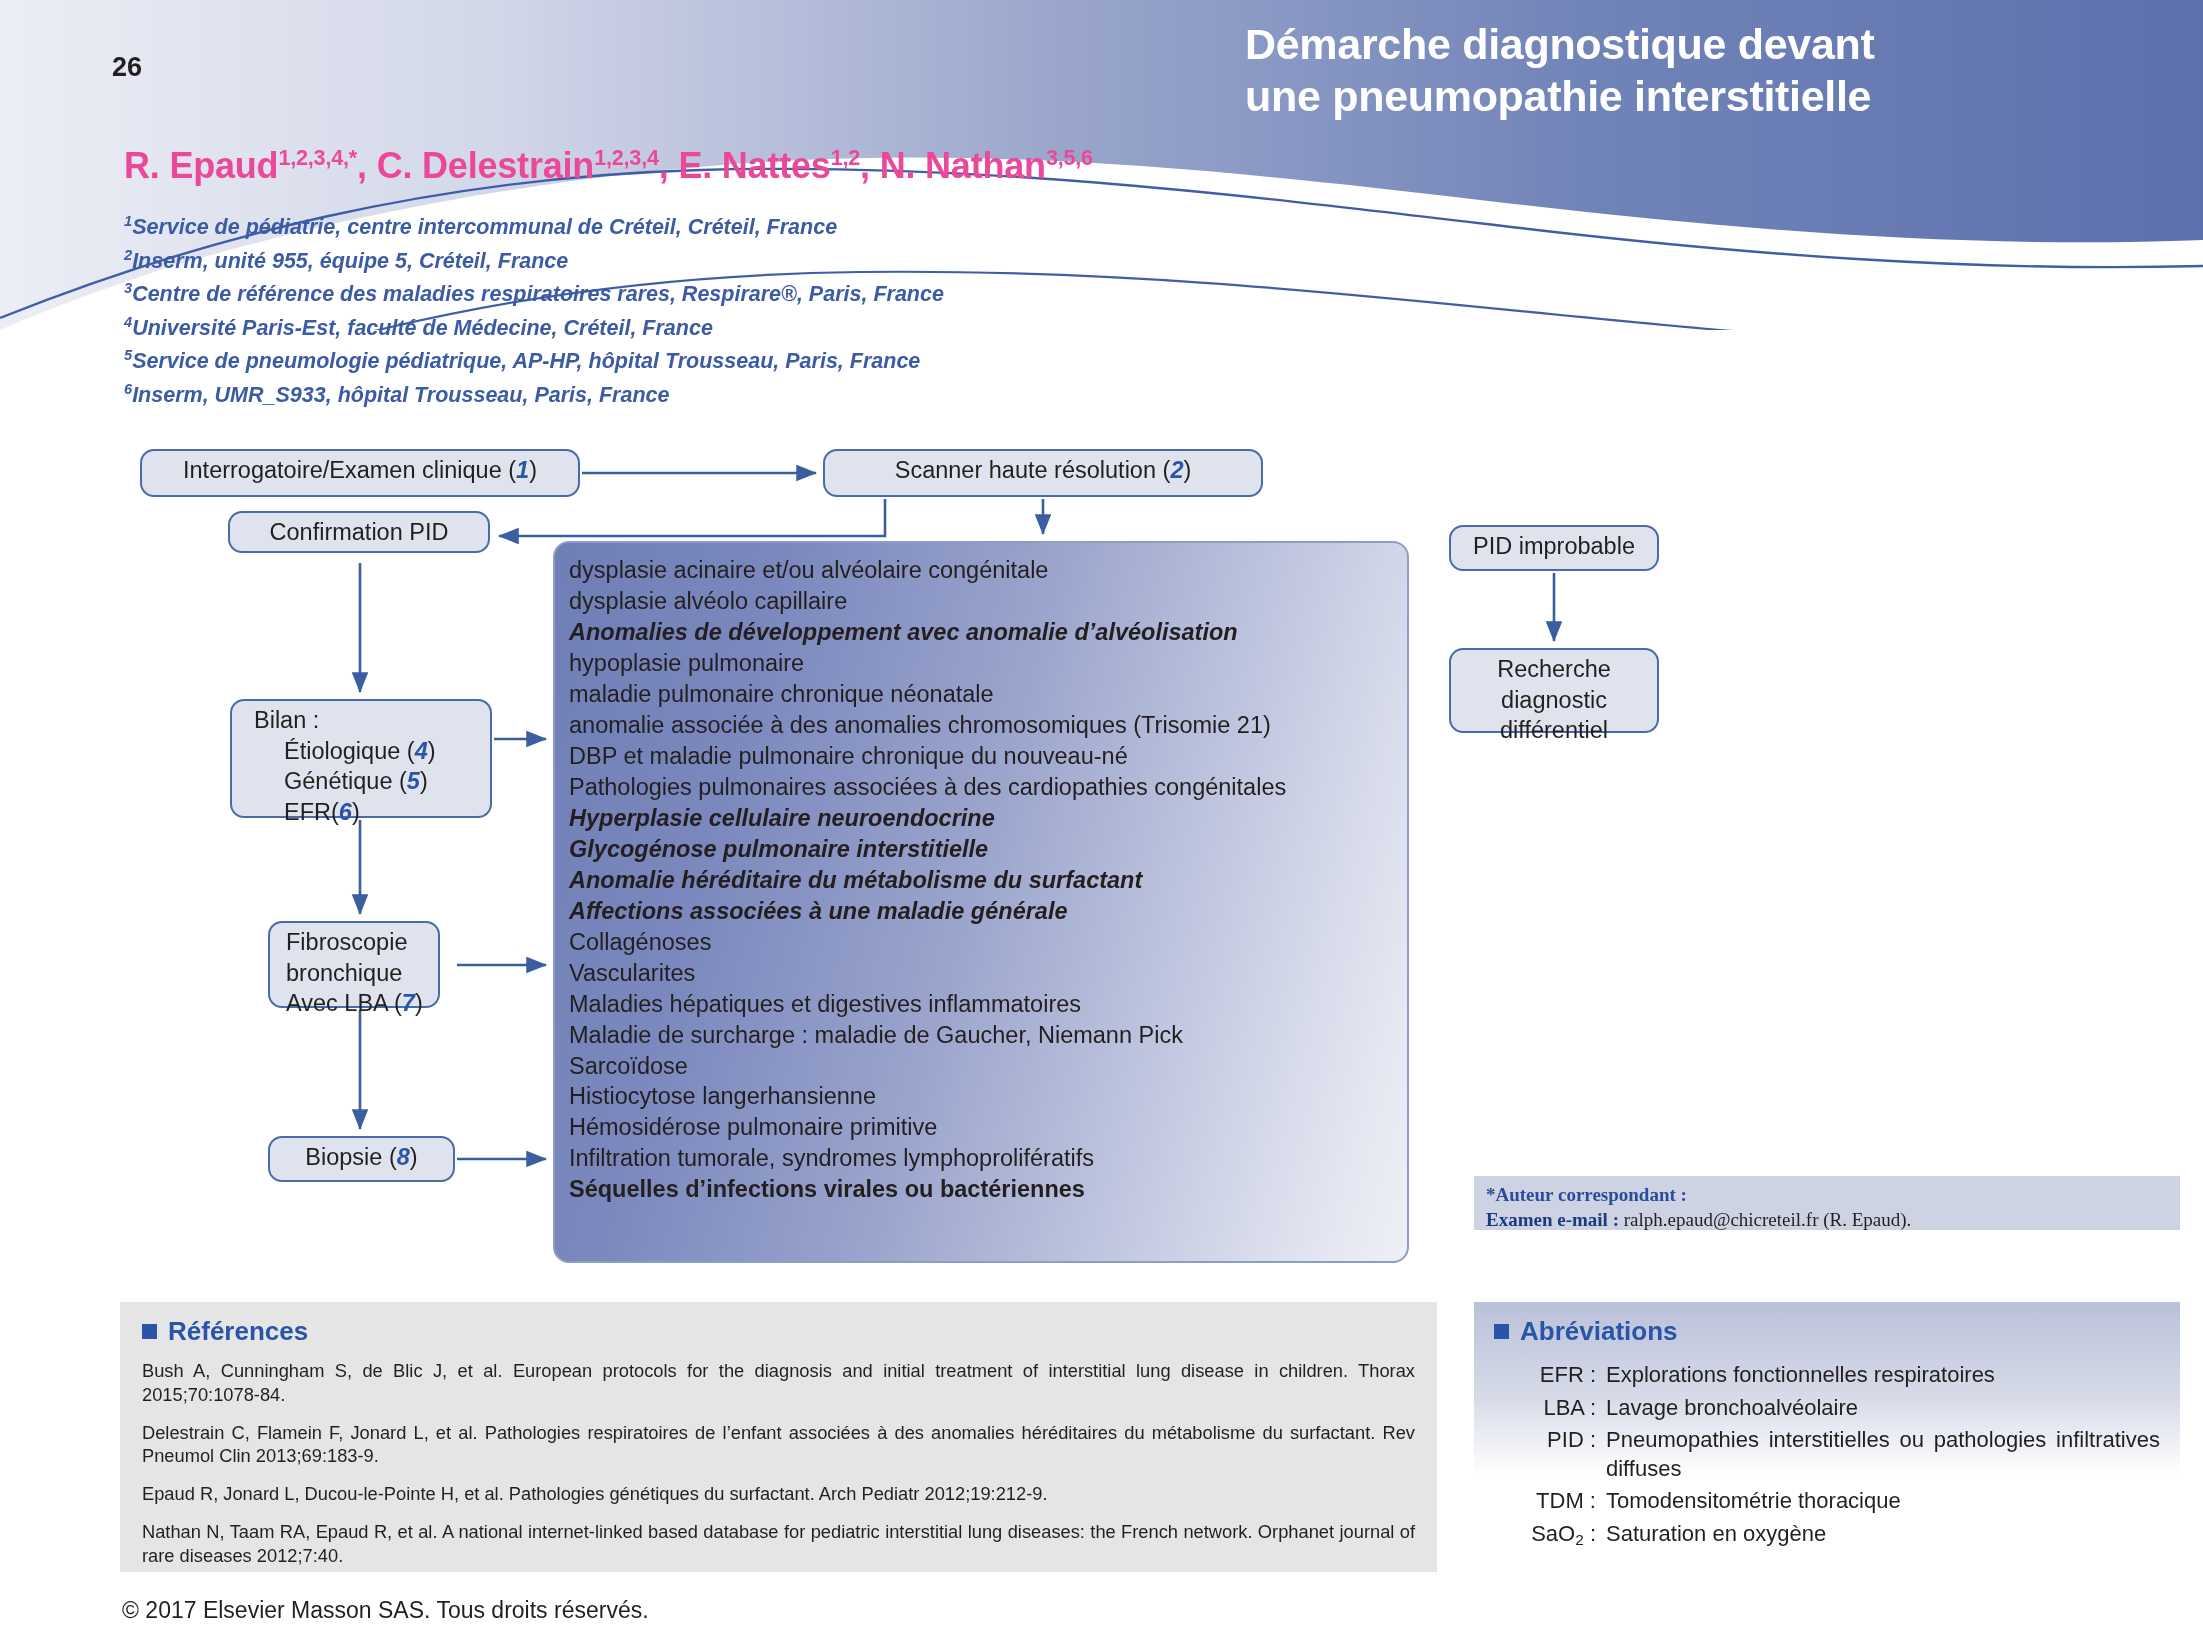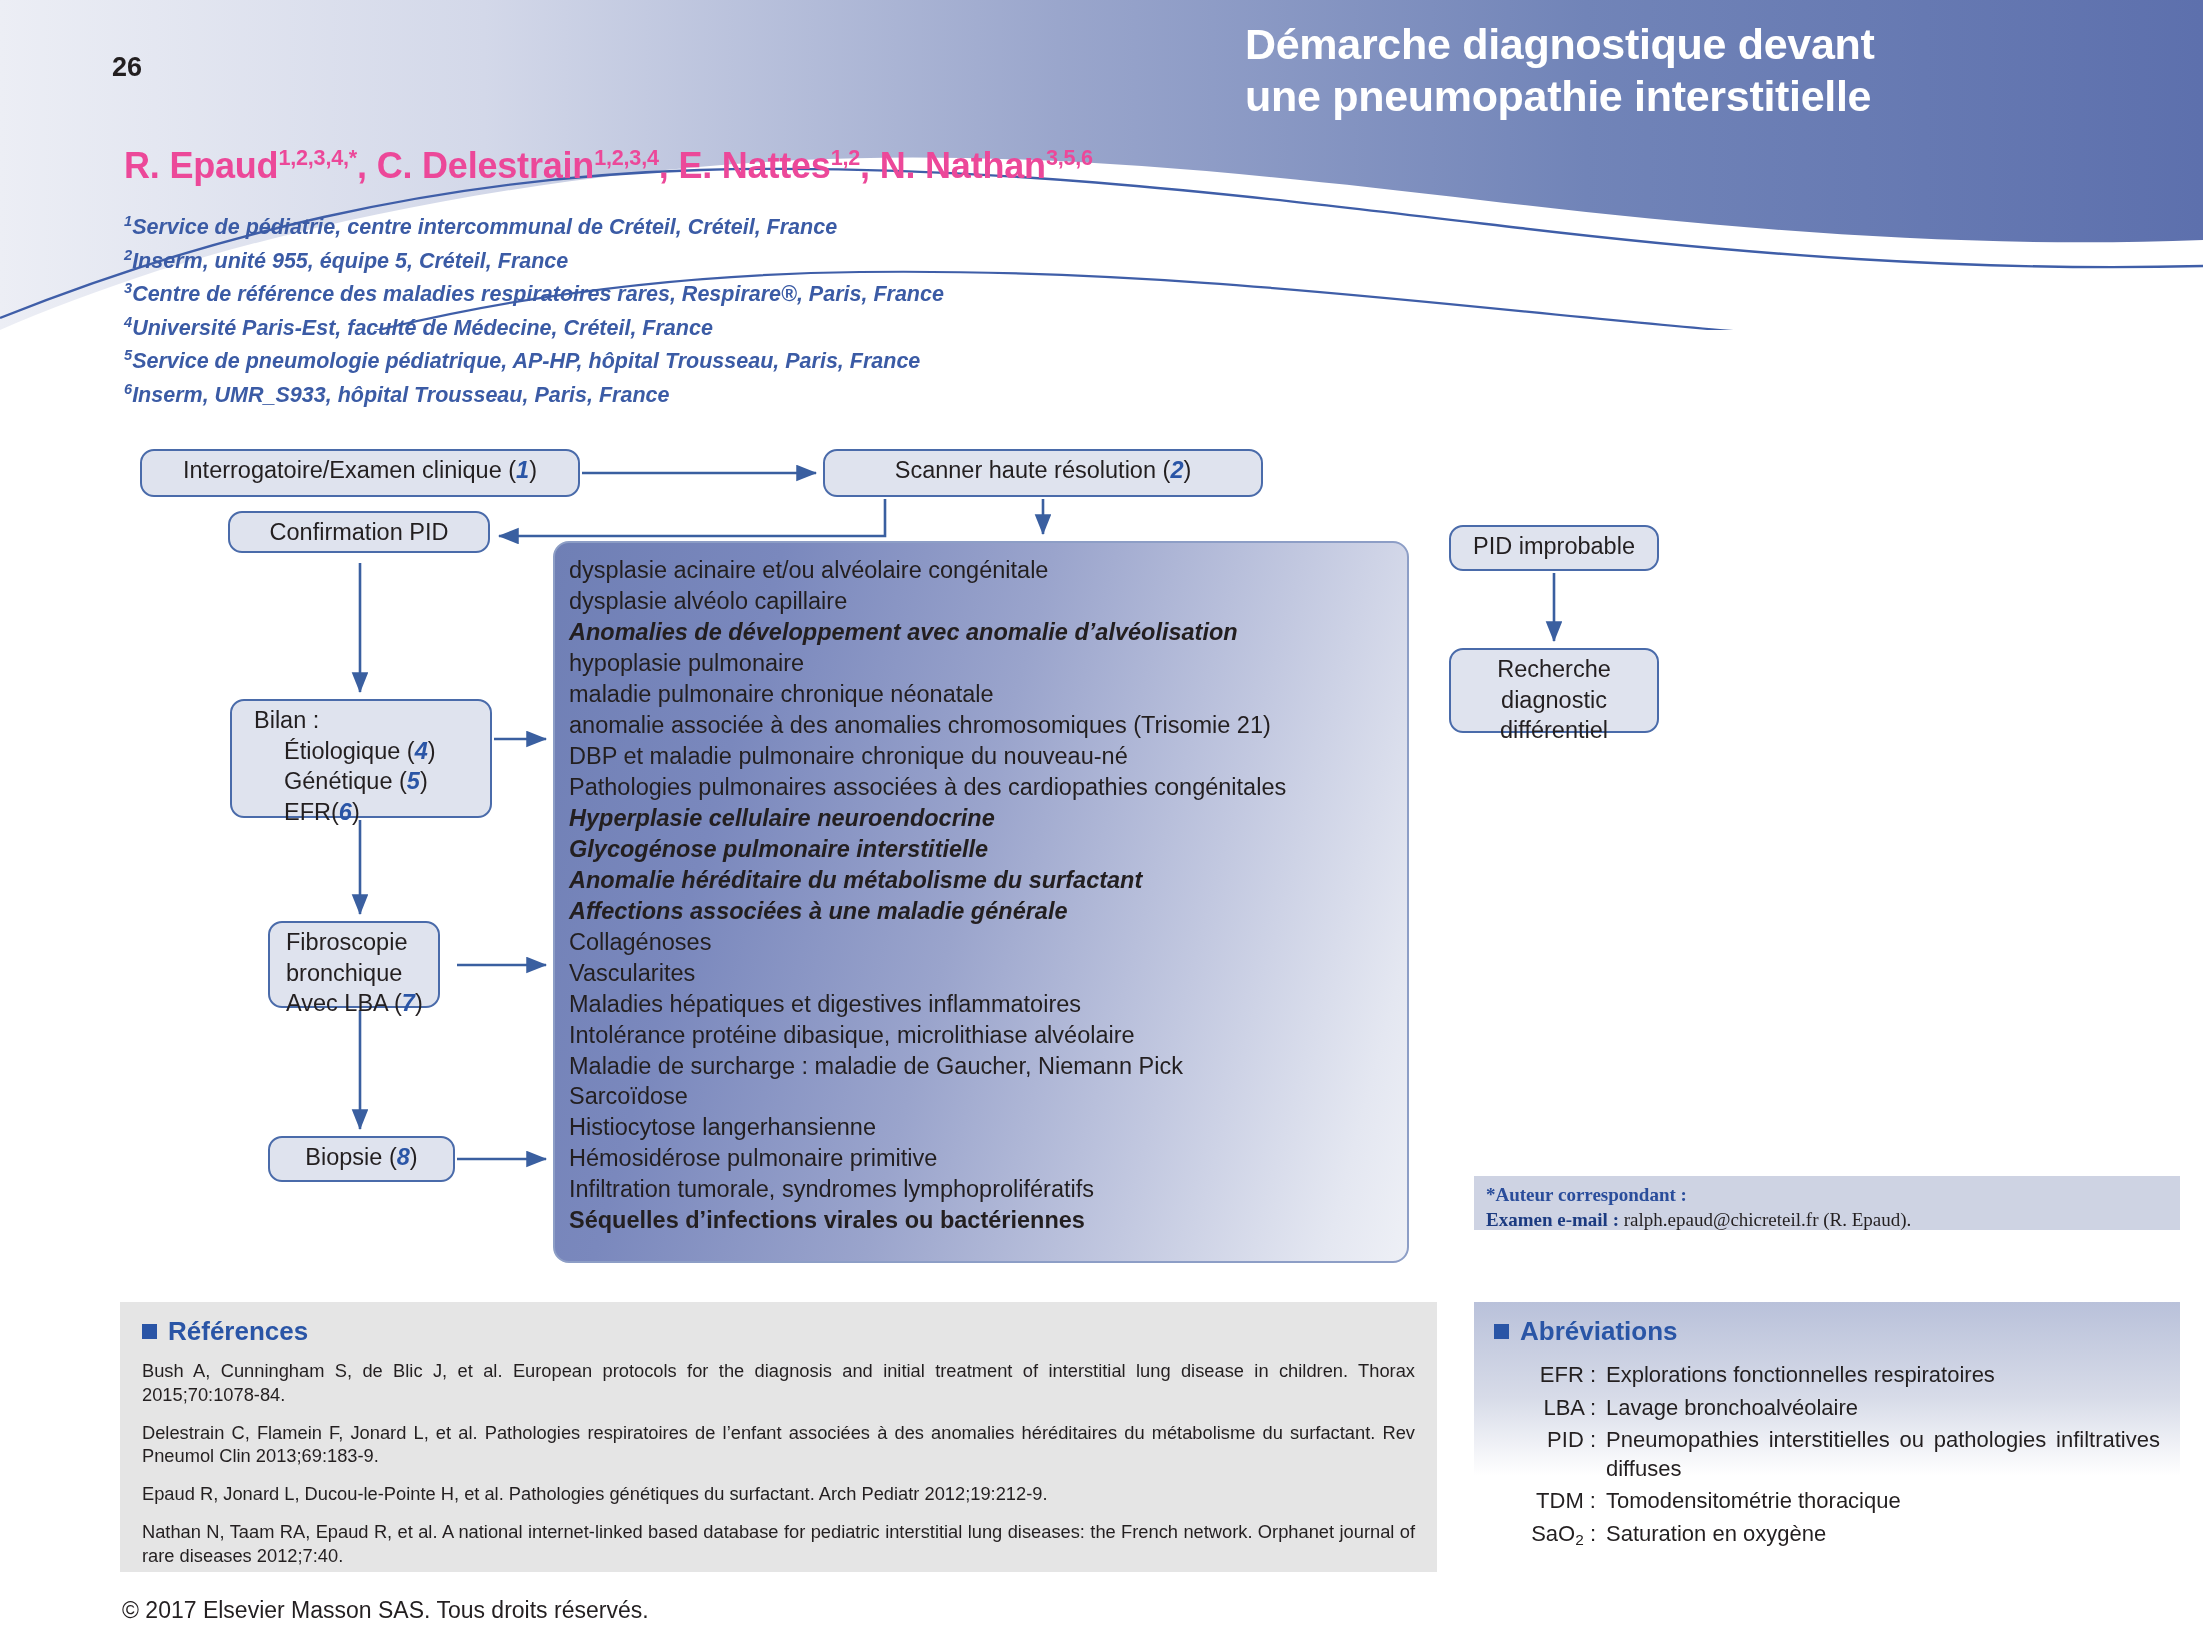--- a/index.html
+++ b/index.html
@@ -372,21 +372,20 @@
       <span class="dl">anomalie associée à des anomalies chromosomiques (Trisomie 21)</span>
       <span class="dl">DBP et maladie pulmonaire chronique du nouveau-né</span>
       <span class="dl">Pathologies pulmonaires associées à des cardiopathies congénitales</span>
       <span class="dl h">Hyperplasie cellulaire neuroendocrine</span>
       <span class="dl h">Glycogénose pulmonaire interstitielle</span>
       <span class="dl h">Anomalie héréditaire du métabolisme du surfactant</span>
       <span class="dl h">Affections associées à une maladie générale</span>
       <span class="dl">Collagénoses</span>
       <span class="dl">Vascularites</span>
       <span class="dl">Maladies hépatiques et digestives inflammatoires</span>
-      <span class="dl">Intolérance protéine dibasique, microlithiase alvéolaire</span>
       <span class="dl">Maladie de surcharge : maladie de Gaucher, Niemann Pick</span>
       <span class="dl">Sarcoïdose</span>
       <span class="dl">Histiocytose langerhansienne</span>
       <span class="dl">Hémosidérose pulmonaire primitive</span>
       <span class="dl">Infiltration tumorale, syndromes lymphoprolifératifs</span>
       <span class="dl b">Séquelles d’infections virales ou bactériennes</span>
     </div>
 </div>
 
 <div id="corr-author">

